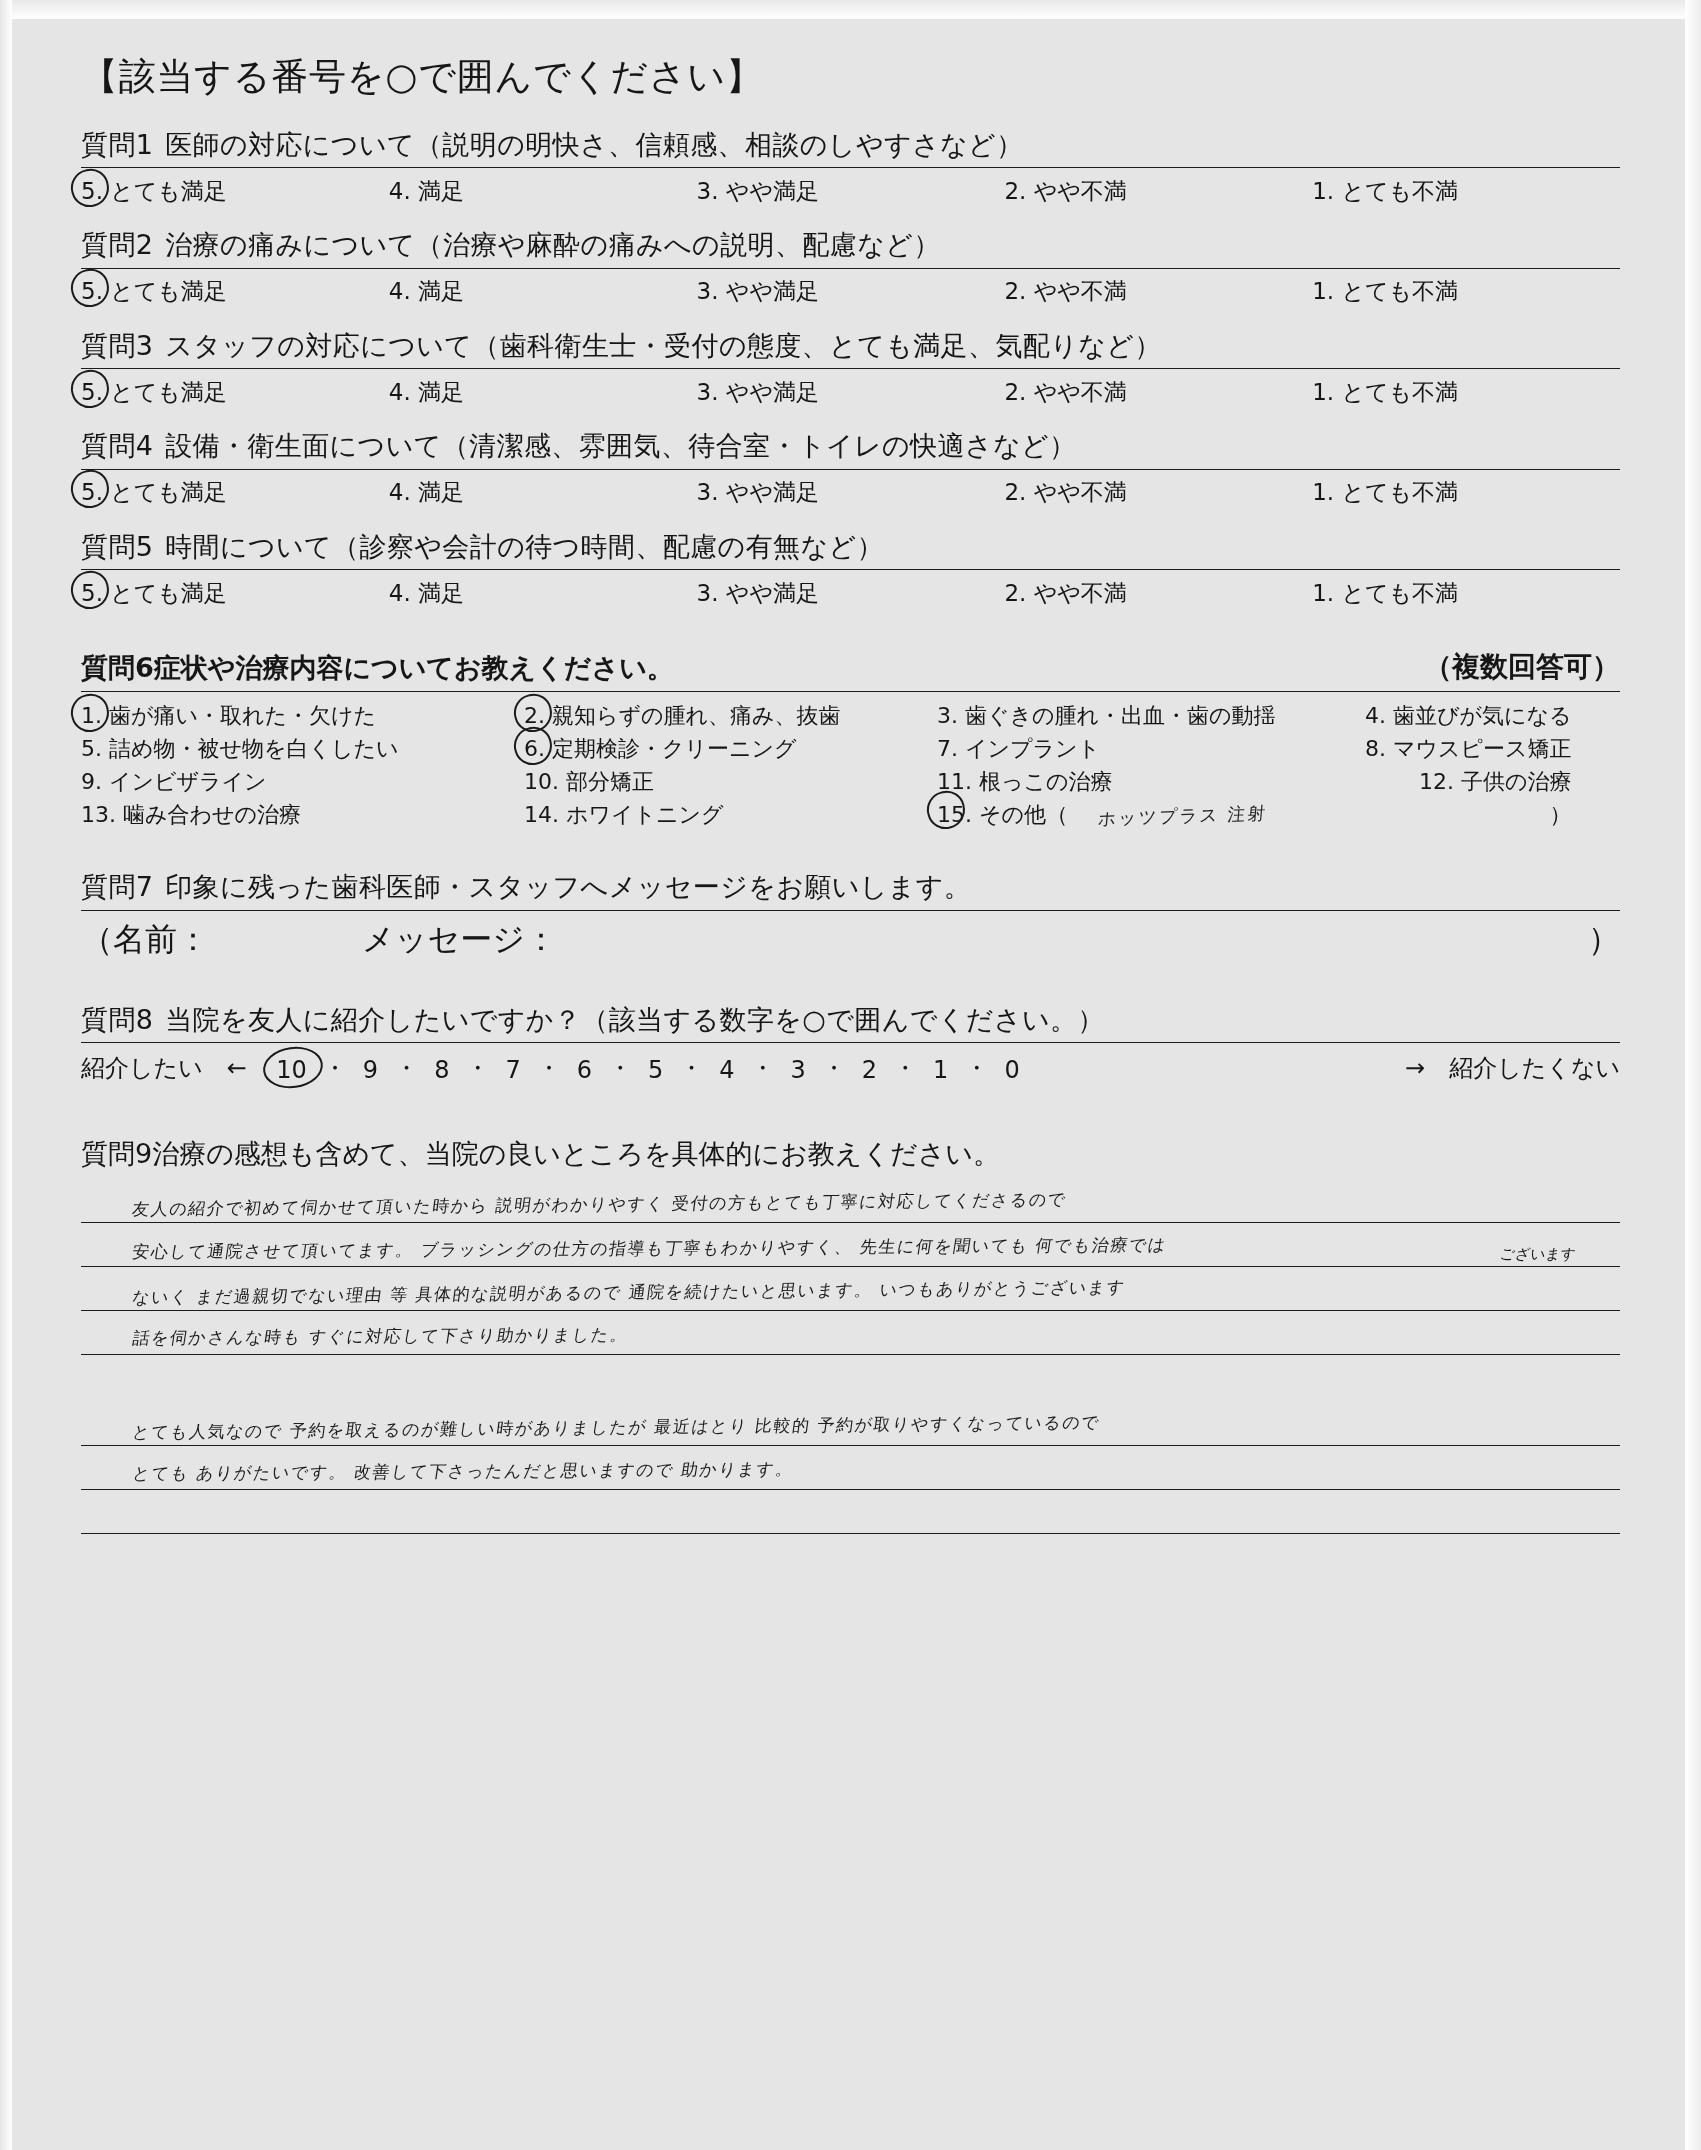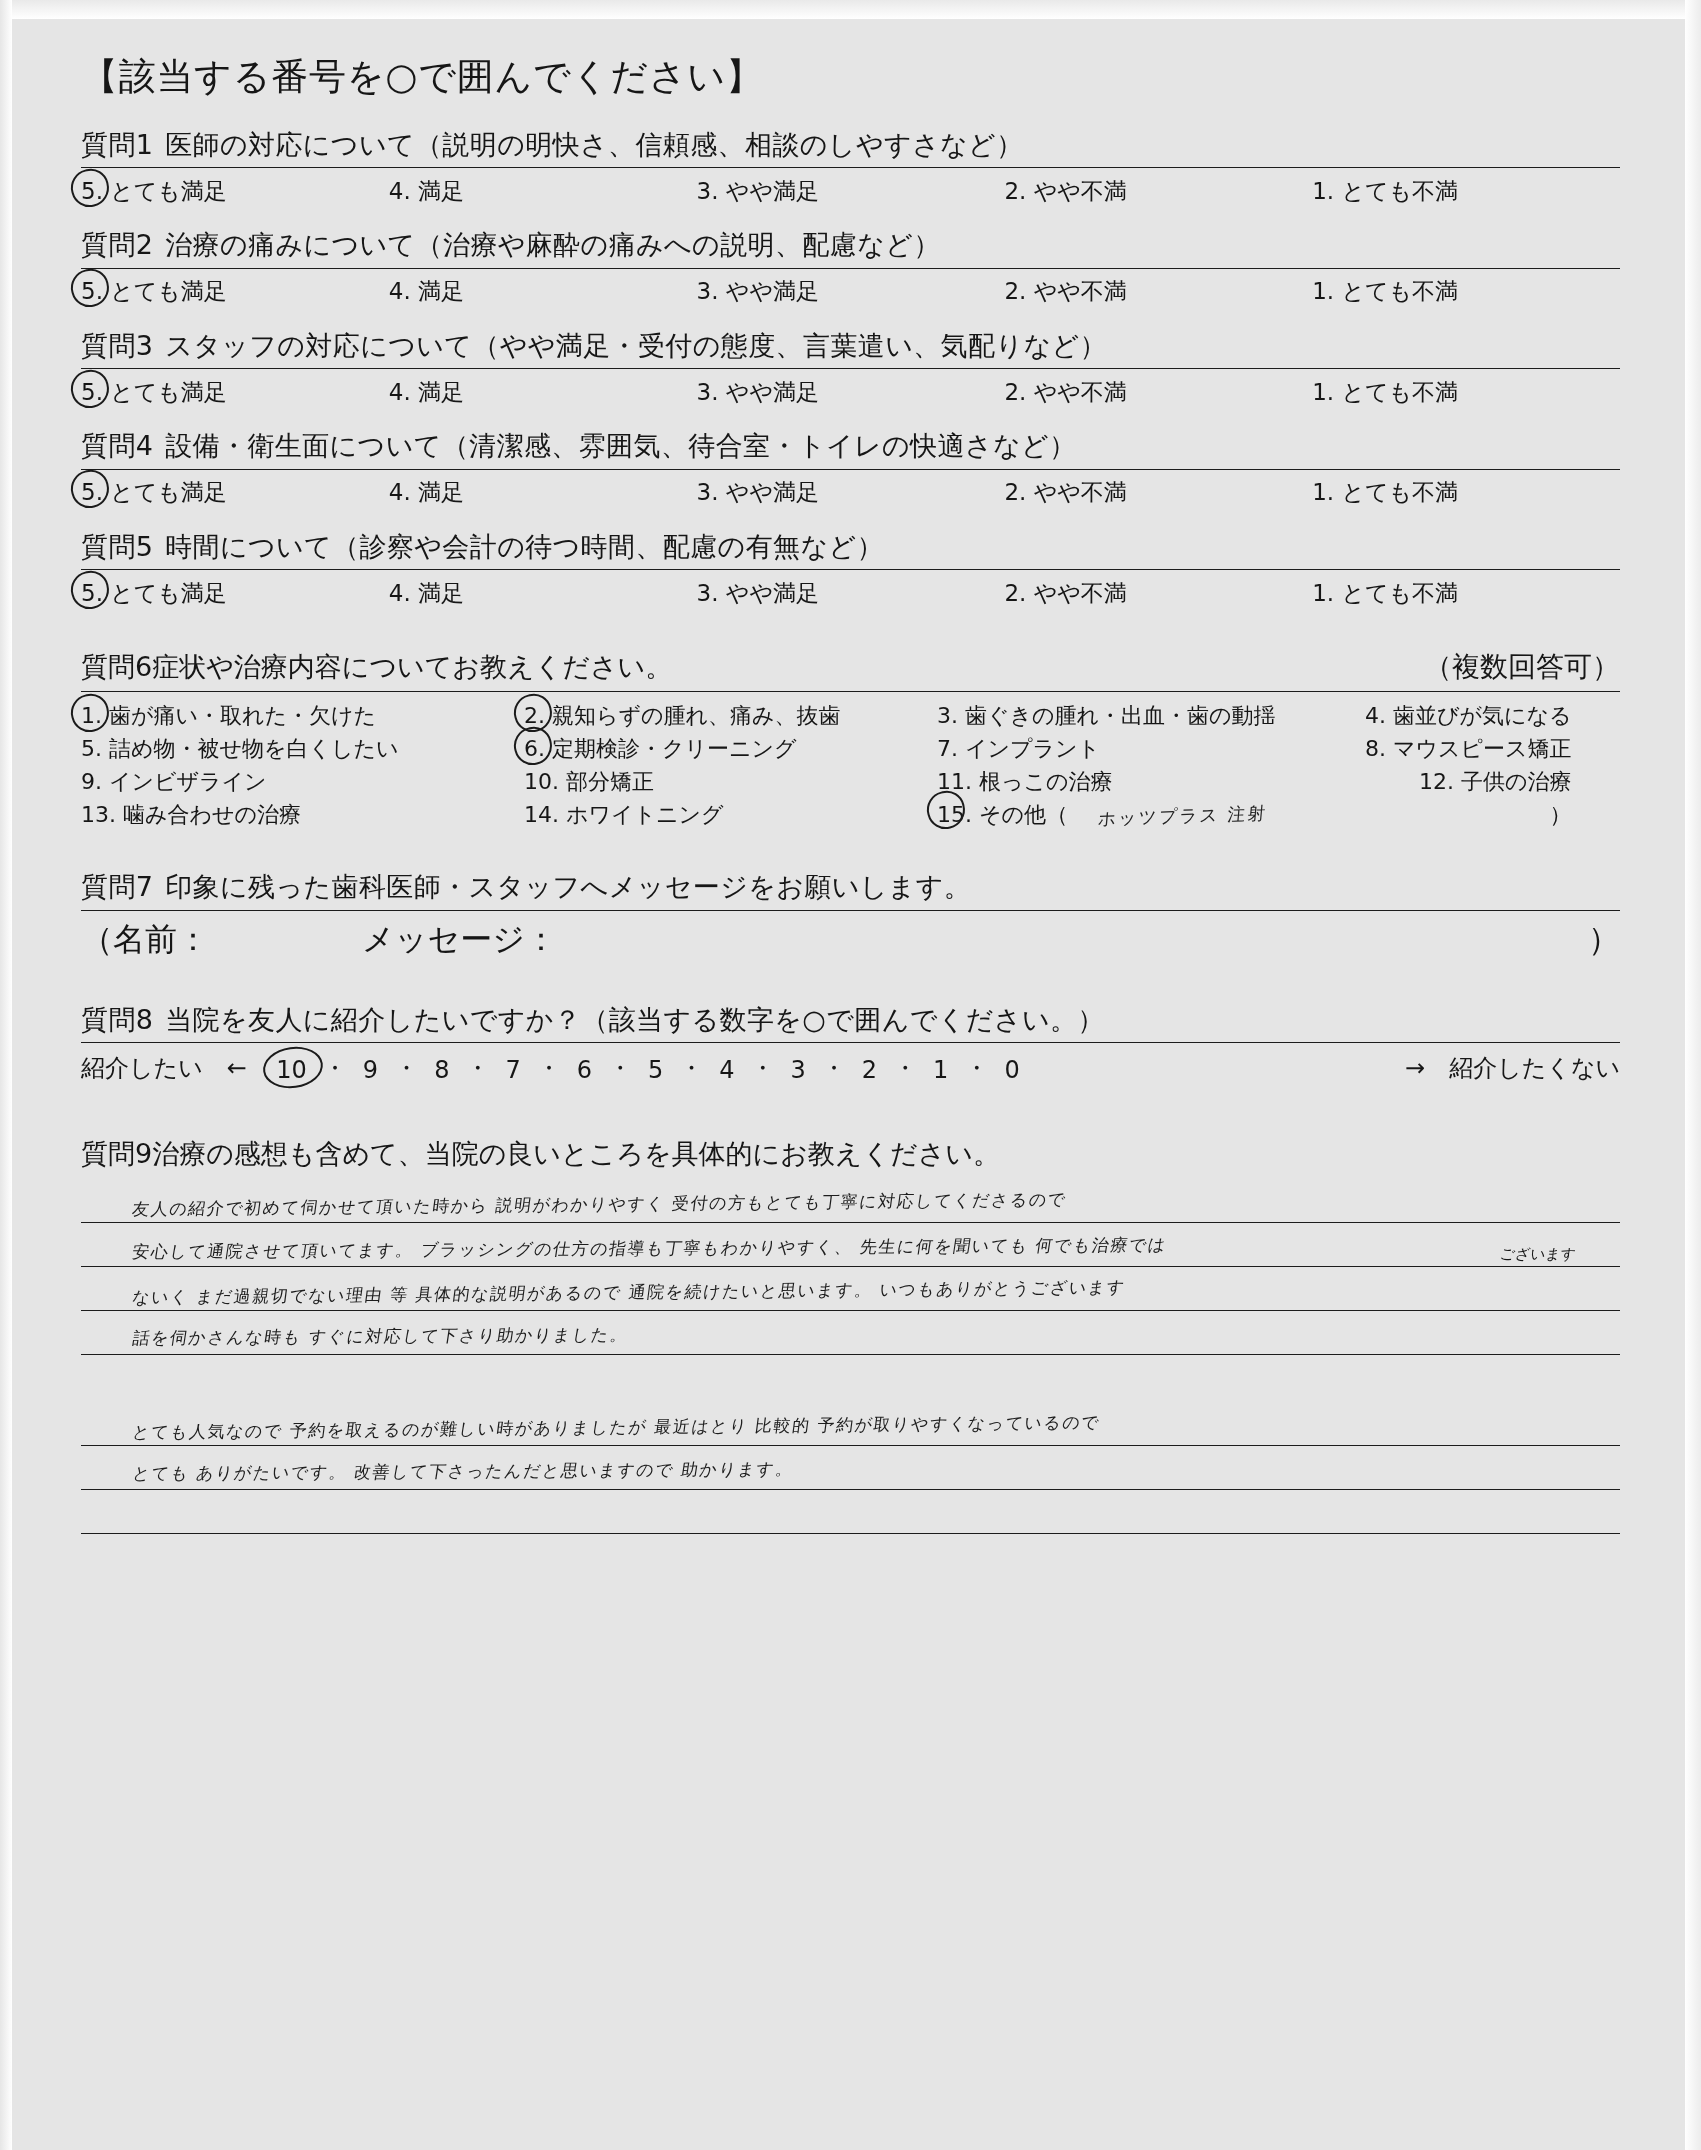--- a/index.html
+++ b/index.html
@@ -91,24 +91,25 @@
     border: 2.2px solid #1b1b1b;
     border-radius: 50% 48% 52% 50%;
     transform: rotate(-14deg);
     pointer-events: none;
   }
 
   
   .q6-head {
     display: flex;
     justify-content: space-between;
-    align-items: center;
+    align-items: flex-end;
     font-size: 27px;
     font-family: "DejaVu Sans", sans-serif;
     margin-bottom: 4.4px;
+    font-weight: bold;
   }
   .q6-note { font-size: 28px; }
   .q6-grid {
     display: grid;
     grid-template-columns: 443px 413px 428px 0fr;
     row-gap: 3px;
     font-size: 22px;
     font-family: "DejaVu Sans", sans-serif;
     padding-top: 5.9px;
   }
@@ -237,21 +238,21 @@
       <div class="scale-opt"><span class="circled">5. とても満足</span></div>
       <div class="scale-opt">4. 満足</div>
       <div class="scale-opt">3. やや満足</div>
       <div class="scale-opt">2. やや不満</div>
       <div class="scale-opt">1. とても不満</div>
     </div>
   </div>
 
   <div class="q-block">
     <div class="q-head">
-      <span class="q-label">質問3</span><span>スタッフの対応について（やや満足・受付の態度、言葉遣い、気配りなど）</span>
+      <span class="q-label">質問3</span><span>スタッフの対応について（歯科衛生士・受付の態度、とても満足、気配りなど）</span>
     </div>
     <hr class="rule">
     <div class="scale-row">
       <div class="scale-opt"><span class="circled">5. とても満足</span></div>
       <div class="scale-opt">4. 満足</div>
       <div class="scale-opt">3. やや満足</div>
       <div class="scale-opt">2. やや不満</div>
       <div class="scale-opt">1. とても不満</div>
     </div>
   </div>

